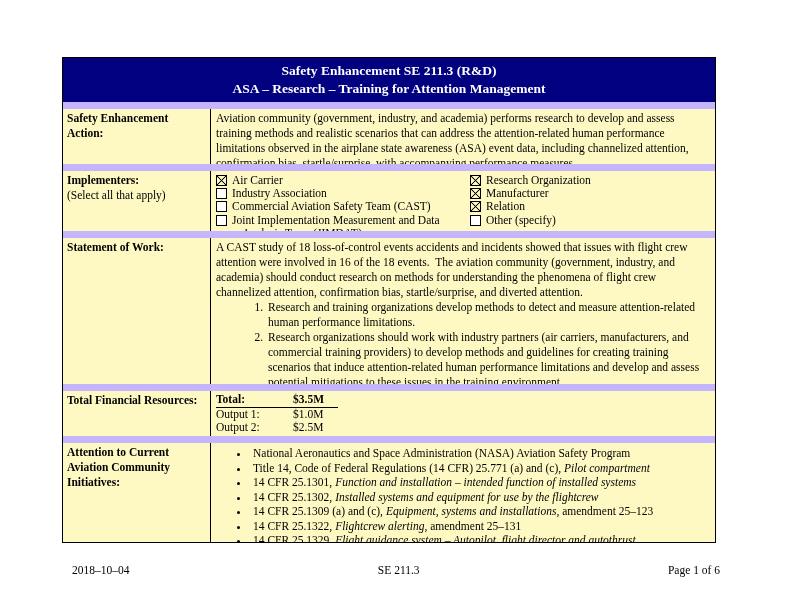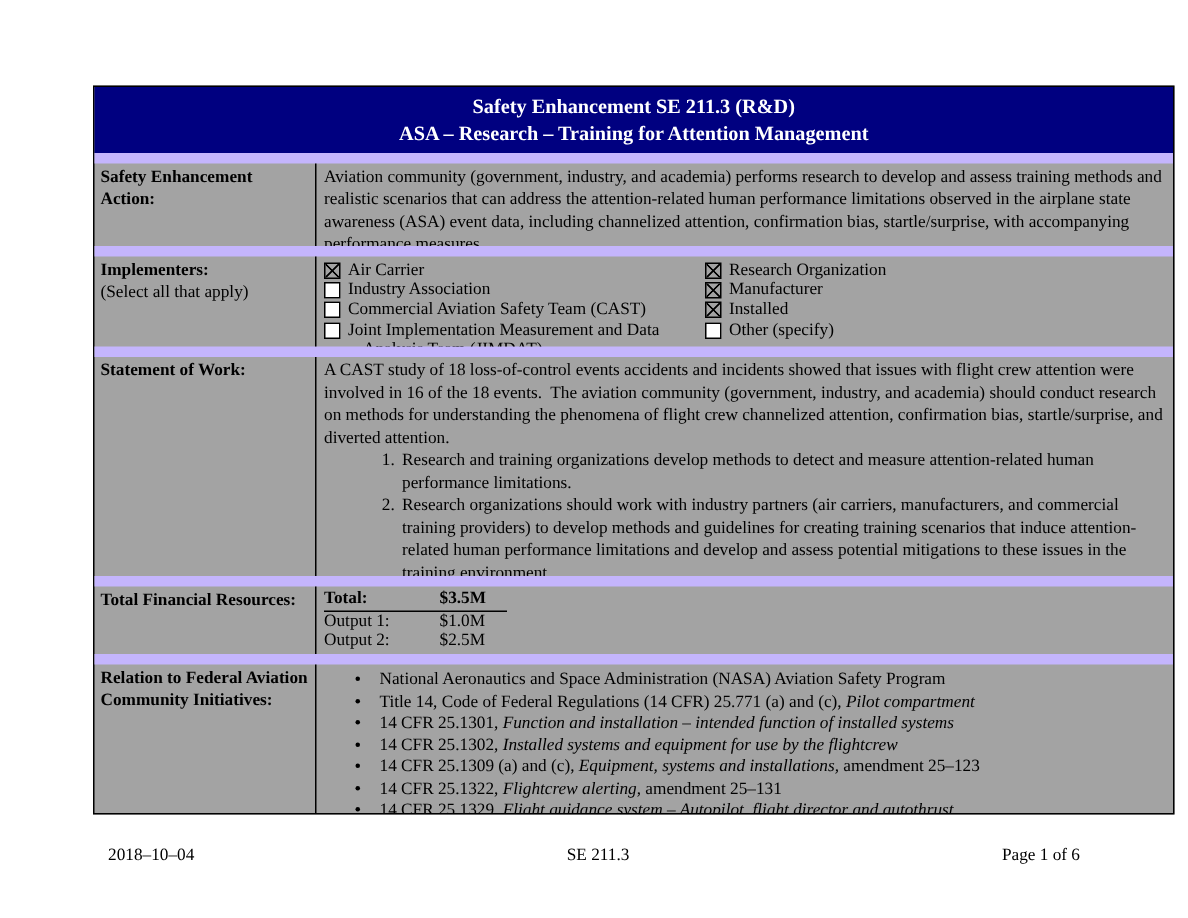--- a/index.html
+++ b/index.html
@@ -5,23 +5,23 @@
   * { box-sizing: border-box; }
   html, body { margin: 0; padding: 0; }
   body {
     width: 792px; height: 612px; position: relative;
     background: #ffffff;
     font-family: "Liberation Serif", "DejaVu Serif", serif;
     color: #000000;
     font-size: 11.5px;
   }
   .doc-table {
-    position: absolute; left: 62px; top: 57px; width: 721px;
+    position: absolute; left: 62px; top: 57px; width: 654px;
     border: 1px solid #000;
-    background: #a3a3a3;
+    background: #fef9c3;
   }
   .title-bar {
     height: 44px;
     background: #000080;
     color: #ffffff;
     text-align: center;
     font-weight: bold;
     font-size: 13.5px;
     line-height: 18px;
     padding-top: 4px;
@@ -137,21 +137,21 @@
           <div class="cb-item">
             <span class="cb-box checked"></span>
             <span class="cb-label">Research Organization</span>
           </div>
           <div class="cb-item">
             <span class="cb-box checked"></span>
             <span class="cb-label">Manufacturer</span>
           </div>
           <div class="cb-item">
             <span class="cb-box checked"></span>
-            <span class="cb-label">Installed</span>
+            <span class="cb-label">Relation</span>
           </div>
           <div class="cb-item">
             <span class="cb-box"></span>
             <span class="cb-label">Other (specify)</span>
           </div>
         </div>
       </div>
     </div>
   </div>
 
@@ -178,21 +178,21 @@
         <span class="fin-val">$1.0M</span>
       </div>
       <div class="fin-row">
         <span class="fin-name">Output 2:</span>
         <span class="fin-val">$2.5M</span>
       </div>
     </div>
   </div>
 
   <div class="row row-init">
-    <div class="label-cell">Relation to Federal Aviation Community Initiatives:</div>
+    <div class="label-cell">Attention to Current Aviation Community Initiatives:</div>
     <div class="content-cell">
       <ul class="init-list">
         <li><span>National Aeronautics and Space Administration (NASA) Aviation Safety Program</span><i></i><span></span></li>
         <li><span>Title 14, Code of Federal Regulations (14 CFR) 25.771 (a) and (c), </span><i>Pilot compartment</i><span></span></li>
         <li><span>14 CFR 25.1301, </span><i>Function and installation – intended function of installed systems</i><span></span></li>
         <li><span>14 CFR 25.1302, </span><i>Installed systems and equipment for use by the flightcrew</i><span></span></li>
         <li><span>14 CFR 25.1309 (a) and (c), </span><i>Equipment, systems and installations,</i><span> amendment 25–123</span></li>
         <li><span>14 CFR 25.1322, </span><i>Flightcrew alerting</i><span>, amendment 25–131</span></li>
         <li><span>14 CFR 25.1329, </span><i>Flight guidance system – Autopilot, flight director and autothrust</i><span></span></li>
       </ul>

